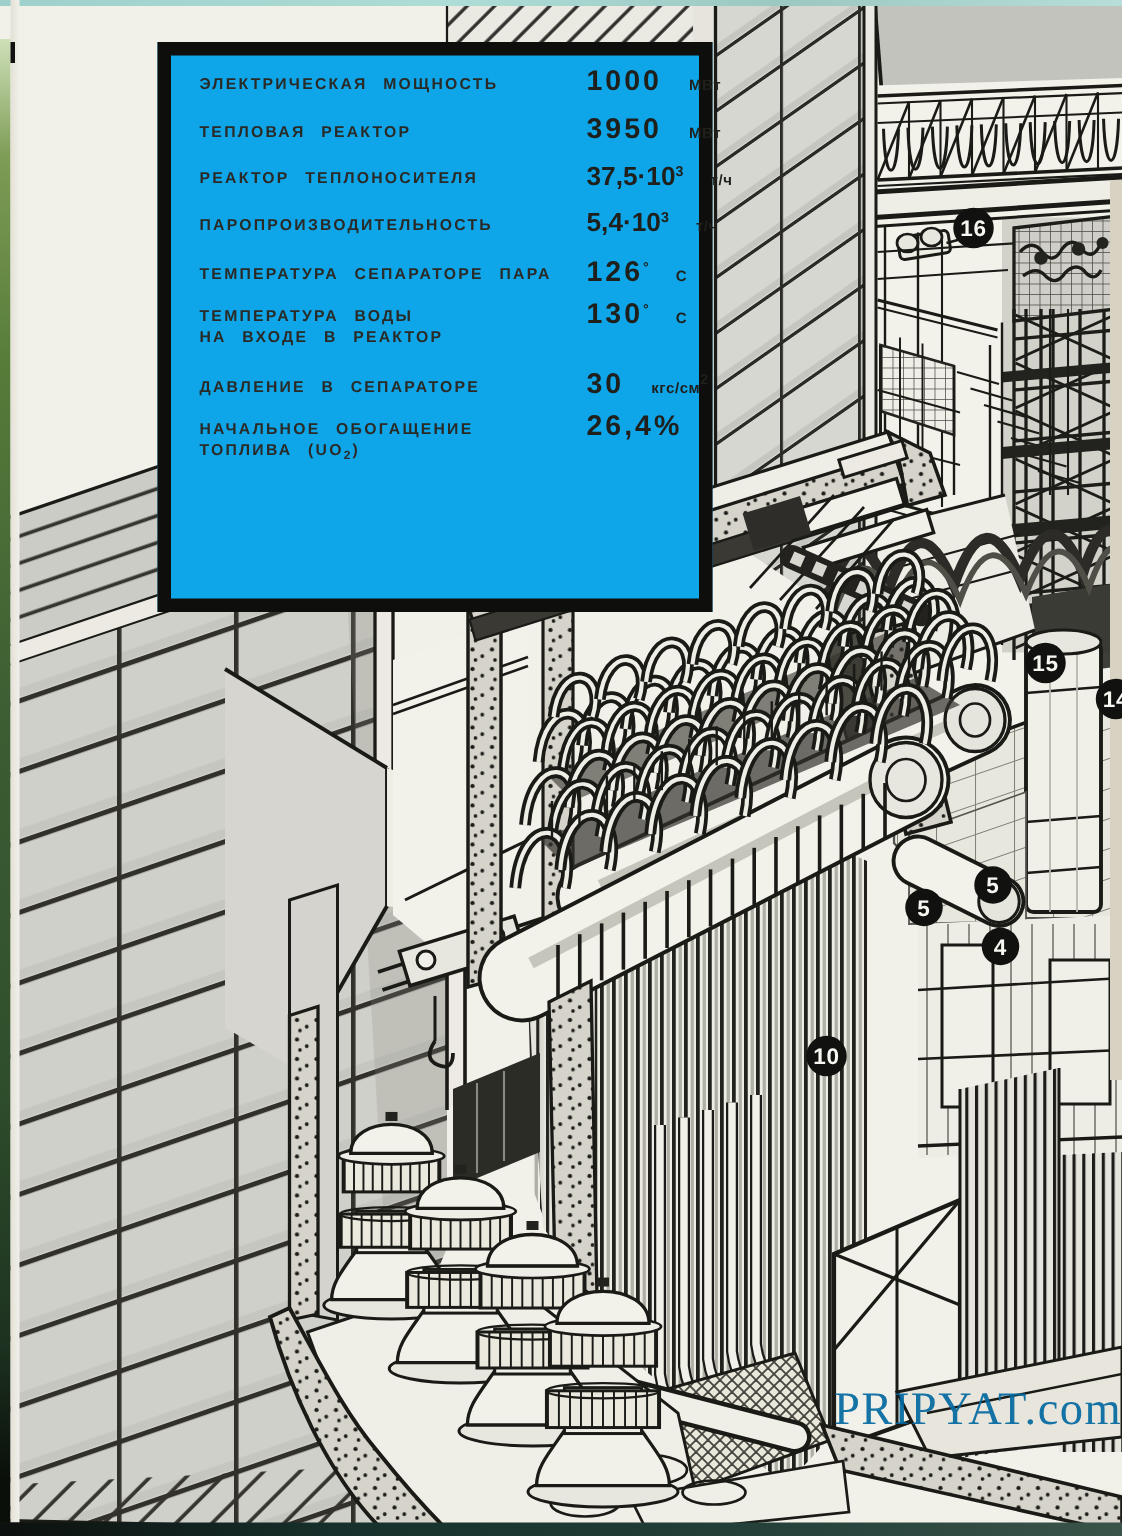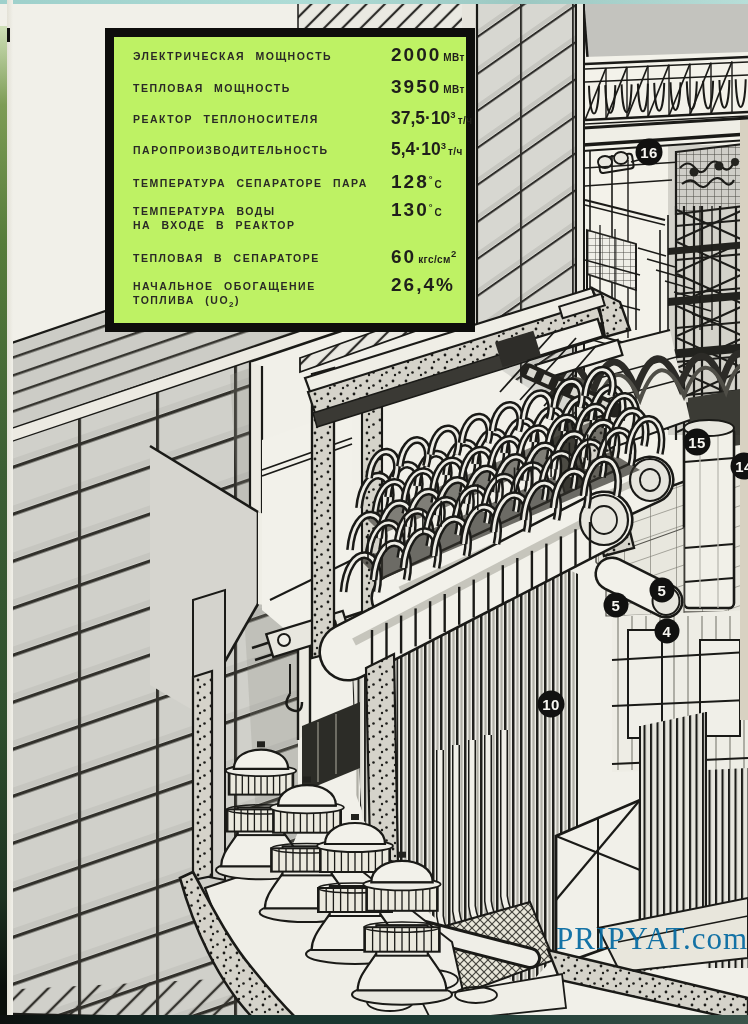--- a/index.html
+++ b/index.html
@@ -2,26 +2,26 @@
 <html><head><meta charset="utf-8">
 <style>
 html,body{margin:0;padding:0}
 body{width:748px;height:1024px;position:relative;overflow:hidden;background:#f1f0e9;font-family:"Liberation Sans",sans-serif}
 #art{position:absolute;left:0;top:0}
 #edgeL{position:absolute;left:0;top:26px;width:7px;height:989px;background:linear-gradient(180deg,#cfe0b8 0%,#7d9c55 8%,#567c3a 22%,#3c5e33 45%,#2f4f2c 70%,#1d3220 88%,#0a0f0a 97%)}
 #edgeT{position:absolute;left:0;top:0;width:748px;height:4px;background:linear-gradient(90deg,#9ed0cb,#aedcd6 40%,#9cc8c2 70%,#b7ded8)}
 #edgeB{position:absolute;left:0;top:1015px;width:748px;height:9px;background:linear-gradient(90deg,#0c100e,#17302b 30%,#1d3a33 55%,#2c473f 80%,#3b544a)}
 #pgshadow{position:absolute;left:7px;top:0;width:6px;height:1015px;background:linear-gradient(90deg,#e3e1d6,#f1f0e9)}
 #tick{position:absolute;left:7px;top:28px;width:3px;height:14px;background:#111}
-#specs{position:absolute;left:105px;top:28px;width:370px;height:304px;background:#bef264;border:9px solid #0e0e0c;box-sizing:border-box}
+#specs{position:absolute;left:105px;top:28px;width:370px;height:380px;background:#0ea5e9;border:9px solid #0e0e0c;box-sizing:border-box}
 .row{position:absolute;left:0;width:100%}
 .lab{position:absolute;left:19px;top:0;font-size:10.5px;font-weight:bold;letter-spacing:1.5px;word-spacing:6px;color:#2a2a26;line-height:13.5px}
 .val{position:absolute;left:277px;top:-6px;font-size:19px;font-weight:bold;color:#1f1f1b;letter-spacing:0;white-space:nowrap}
 b1{letter-spacing:2px;font-style:normal}
-.val .u{font-size:10px;letter-spacing:0.4px;margin-left:2px}
+.val .u{font-size:10px;letter-spacing:0.4px;margin-left:18px}
 .val sup{font-size:9.5px;vertical-align:6px;letter-spacing:0}
 .lab sub{font-size:8px}
 #wm{position:absolute;left:556px;top:921px;font-family:"Liberation Serif",serif;font-size:31px;color:#0369a1;letter-spacing:1px;opacity:0.92}
 </style></head>
 <body>
 <svg id="art" width="748" height="1024" viewBox="0 0 748 1024">
 <defs>
 <pattern id="tileL" width="78" height="47" patternUnits="userSpaceOnUse" patternTransform="skewY(-19)">
   <rect width="78" height="47" fill="#d0d0ca"></rect>
   <rect width="78" height="6" y="40" fill="#c6c6c0"></rect>
@@ -622,43 +622,43 @@
 <text x="551" y="709.5" font-family="Liberation Sans, sans-serif" font-size="15" font-weight="bold" fill="#f7f6f1" text-anchor="middle" letter-spacing="0.5">10</text>
 </svg>
 <div id="edgeT"></div>
 <div id="edgeL"></div>
 <div id="pgshadow"></div>
 <div id="edgeB"></div>
 <div id="tick"></div>
 <div id="specs">
     <div class="row" style="top:13px">
       <div class="lab">ЭЛЕКТРИЧЕСКАЯ МОЩНОСТЬ</div>
-      <div class="val"><b1>2000</b1><span class="u">МВт</span></div>
+      <div class="val"><b1>1000</b1><span class="u">МВт</span></div>
     </div>
     <div class="row" style="top:45px">
-      <div class="lab">ТЕПЛОВАЯ МОЩНОСТЬ</div>
+      <div class="lab">ТЕПЛОВАЯ РЕАКТОР</div>
       <div class="val"><b1>3950</b1><span class="u">МВт</span></div>
     </div>
     <div class="row" style="top:76px">
       <div class="lab">РЕАКТОР ТЕПЛОНОСИТЕЛЯ</div>
       <div class="val"><span style="font-size:17.5px">37,5·10<sup>3</sup></span><span class="u">т/ч</span></div>
     </div>
     <div class="row" style="top:107px">
       <div class="lab">ПАРОПРОИЗВОДИТЕЛЬНОСТЬ</div>
       <div class="val"><span style="font-size:17.5px">5,4·10<sup>3</sup></span><span class="u">т/ч</span></div>
     </div>
     <div class="row" style="top:140px">
       <div class="lab">ТЕМПЕРАТУРА СЕПАРАТОРЕ ПАРА</div>
-      <div class="val"><b1>128</b1><sup>°</sup><span class="u">С</span></div>
+      <div class="val"><b1>126</b1><sup>°</sup><span class="u">С</span></div>
     </div>
     <div class="row" style="top:168px">
       <div class="lab">ТЕМПЕРАТУРА ВОДЫ<br>НА ВХОДЕ В РЕАКТОР</div>
       <div class="val"><b1>130</b1><sup>°</sup><span class="u">С</span></div>
     </div>
     <div class="row" style="top:215px">
-      <div class="lab">ТЕПЛОВАЯ В СЕПАРАТОРЕ</div>
-      <div class="val"><b1>60</b1><span class="u">кгс/см<sup>2</sup></span></div>
+      <div class="lab">ДАВЛЕНИЕ В СЕПАРАТОРЕ</div>
+      <div class="val"><b1>30</b1><span class="u">кгс/см<sup>2</sup></span></div>
     </div>
     <div class="row" style="top:243px">
       <div class="lab">НАЧАЛЬНОЕ ОБОГАЩЕНИЕ<br>ТОПЛИВА (UO<sub>2</sub>)</div>
       <div class="val"><b1>26,4%</b1></div>
     </div>
   </div>
 <div id="wm">PRIPYAT.com</div>
 </body></html>

